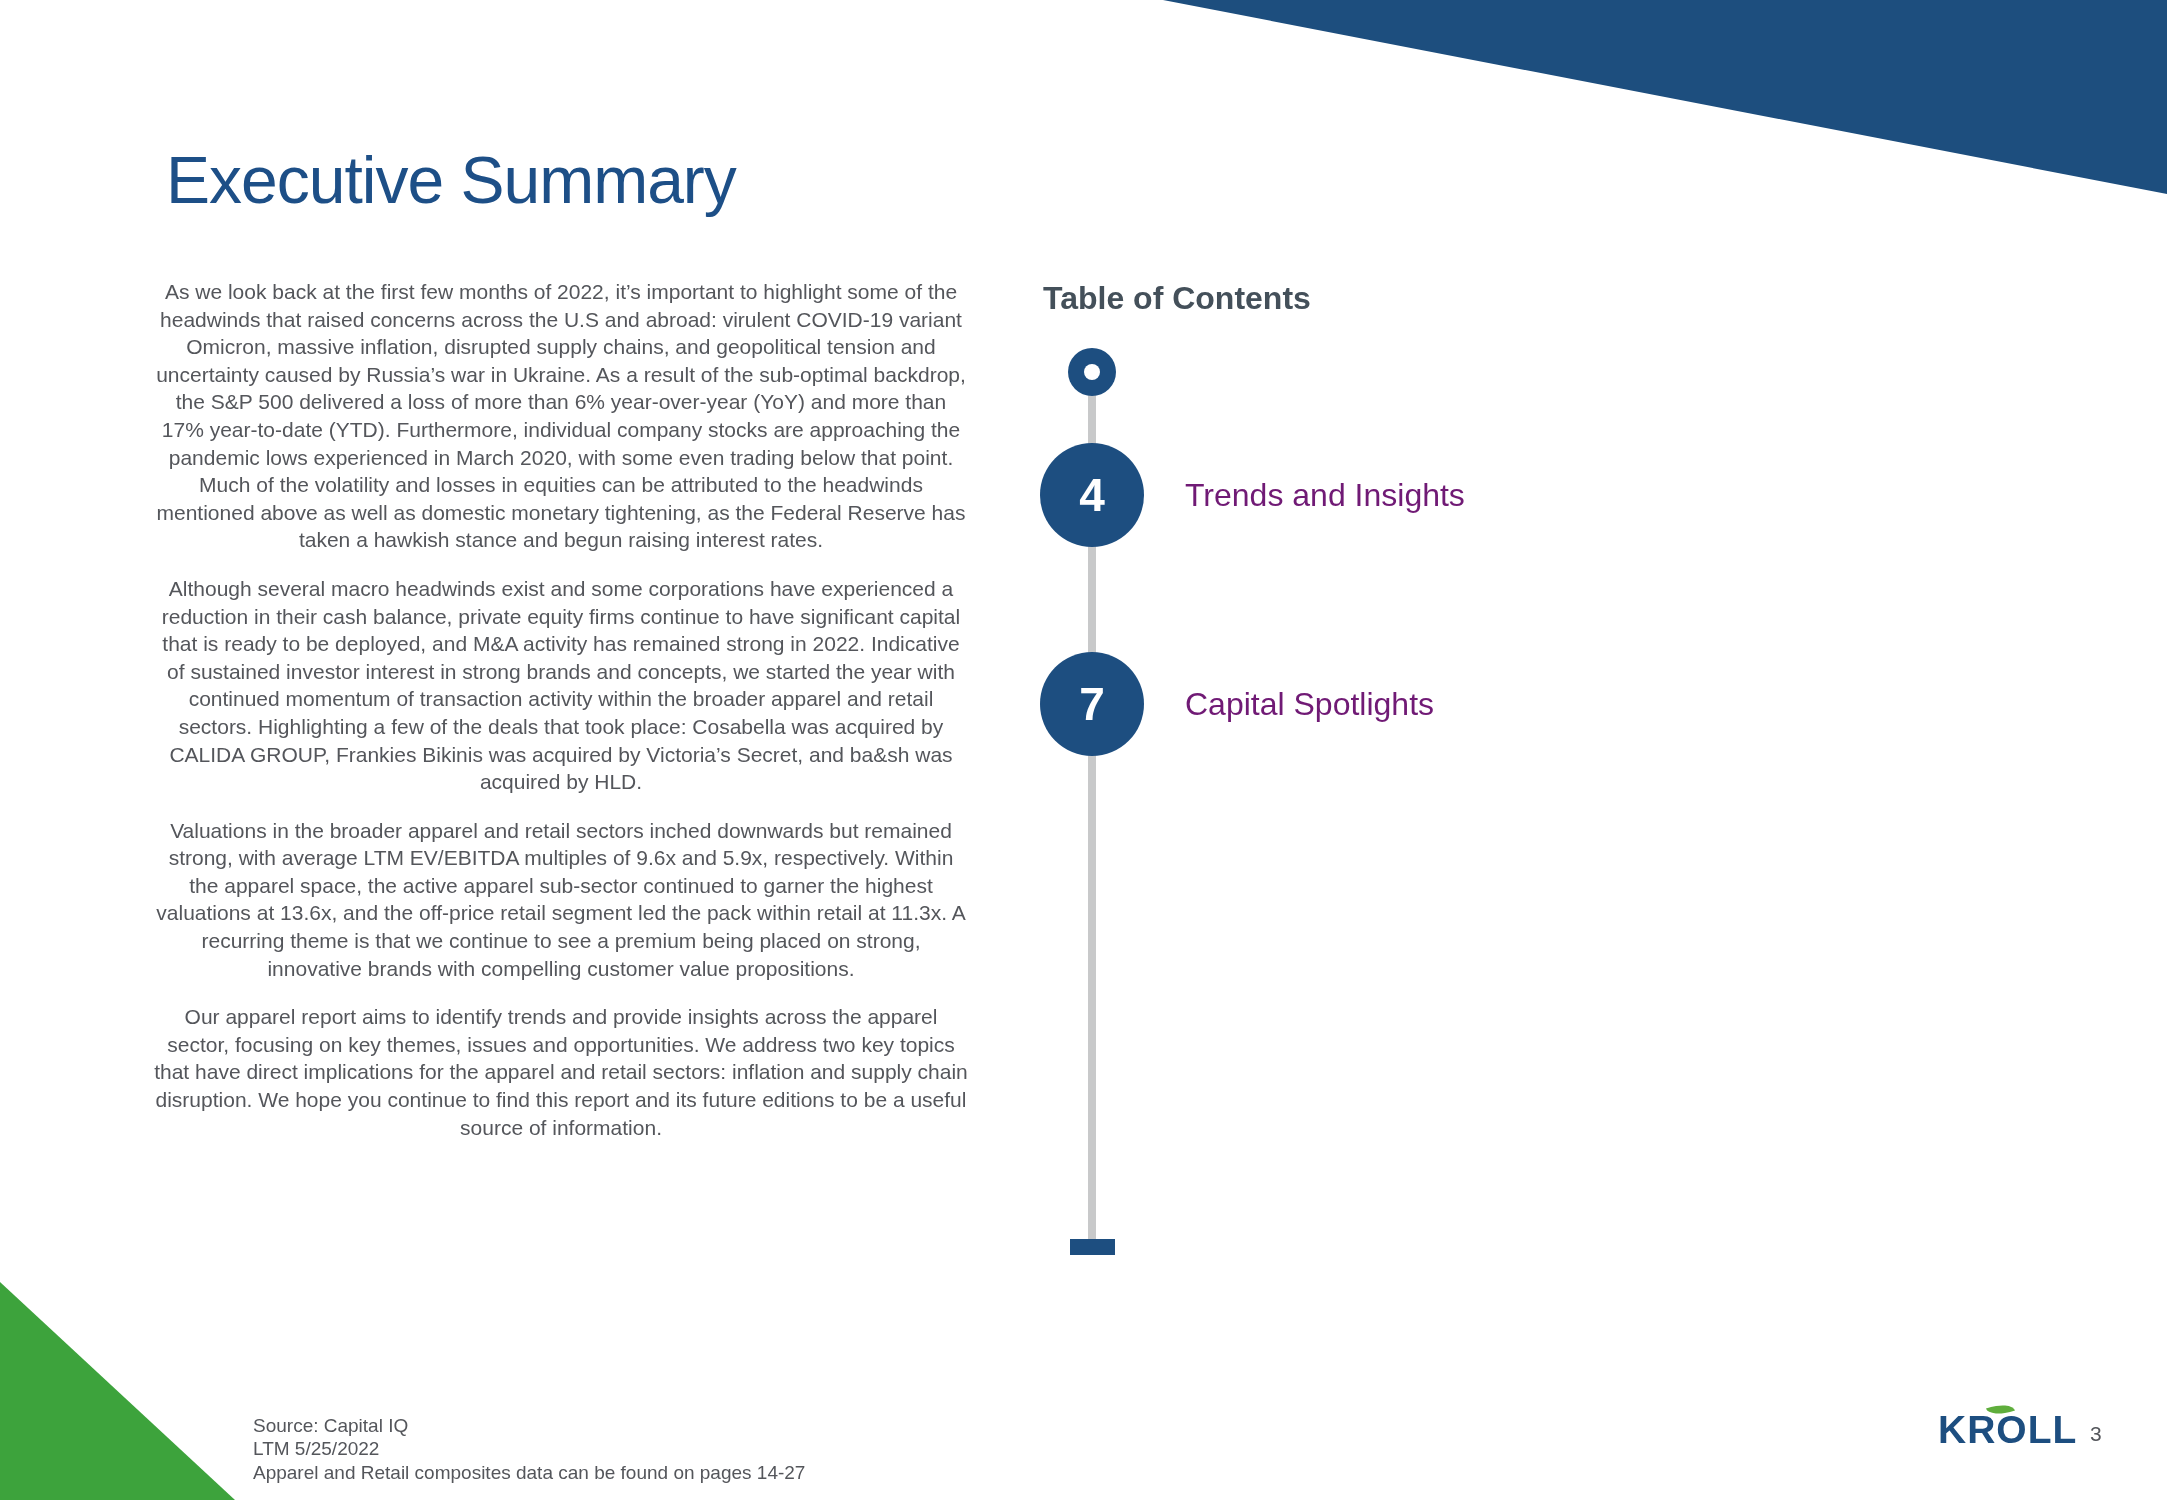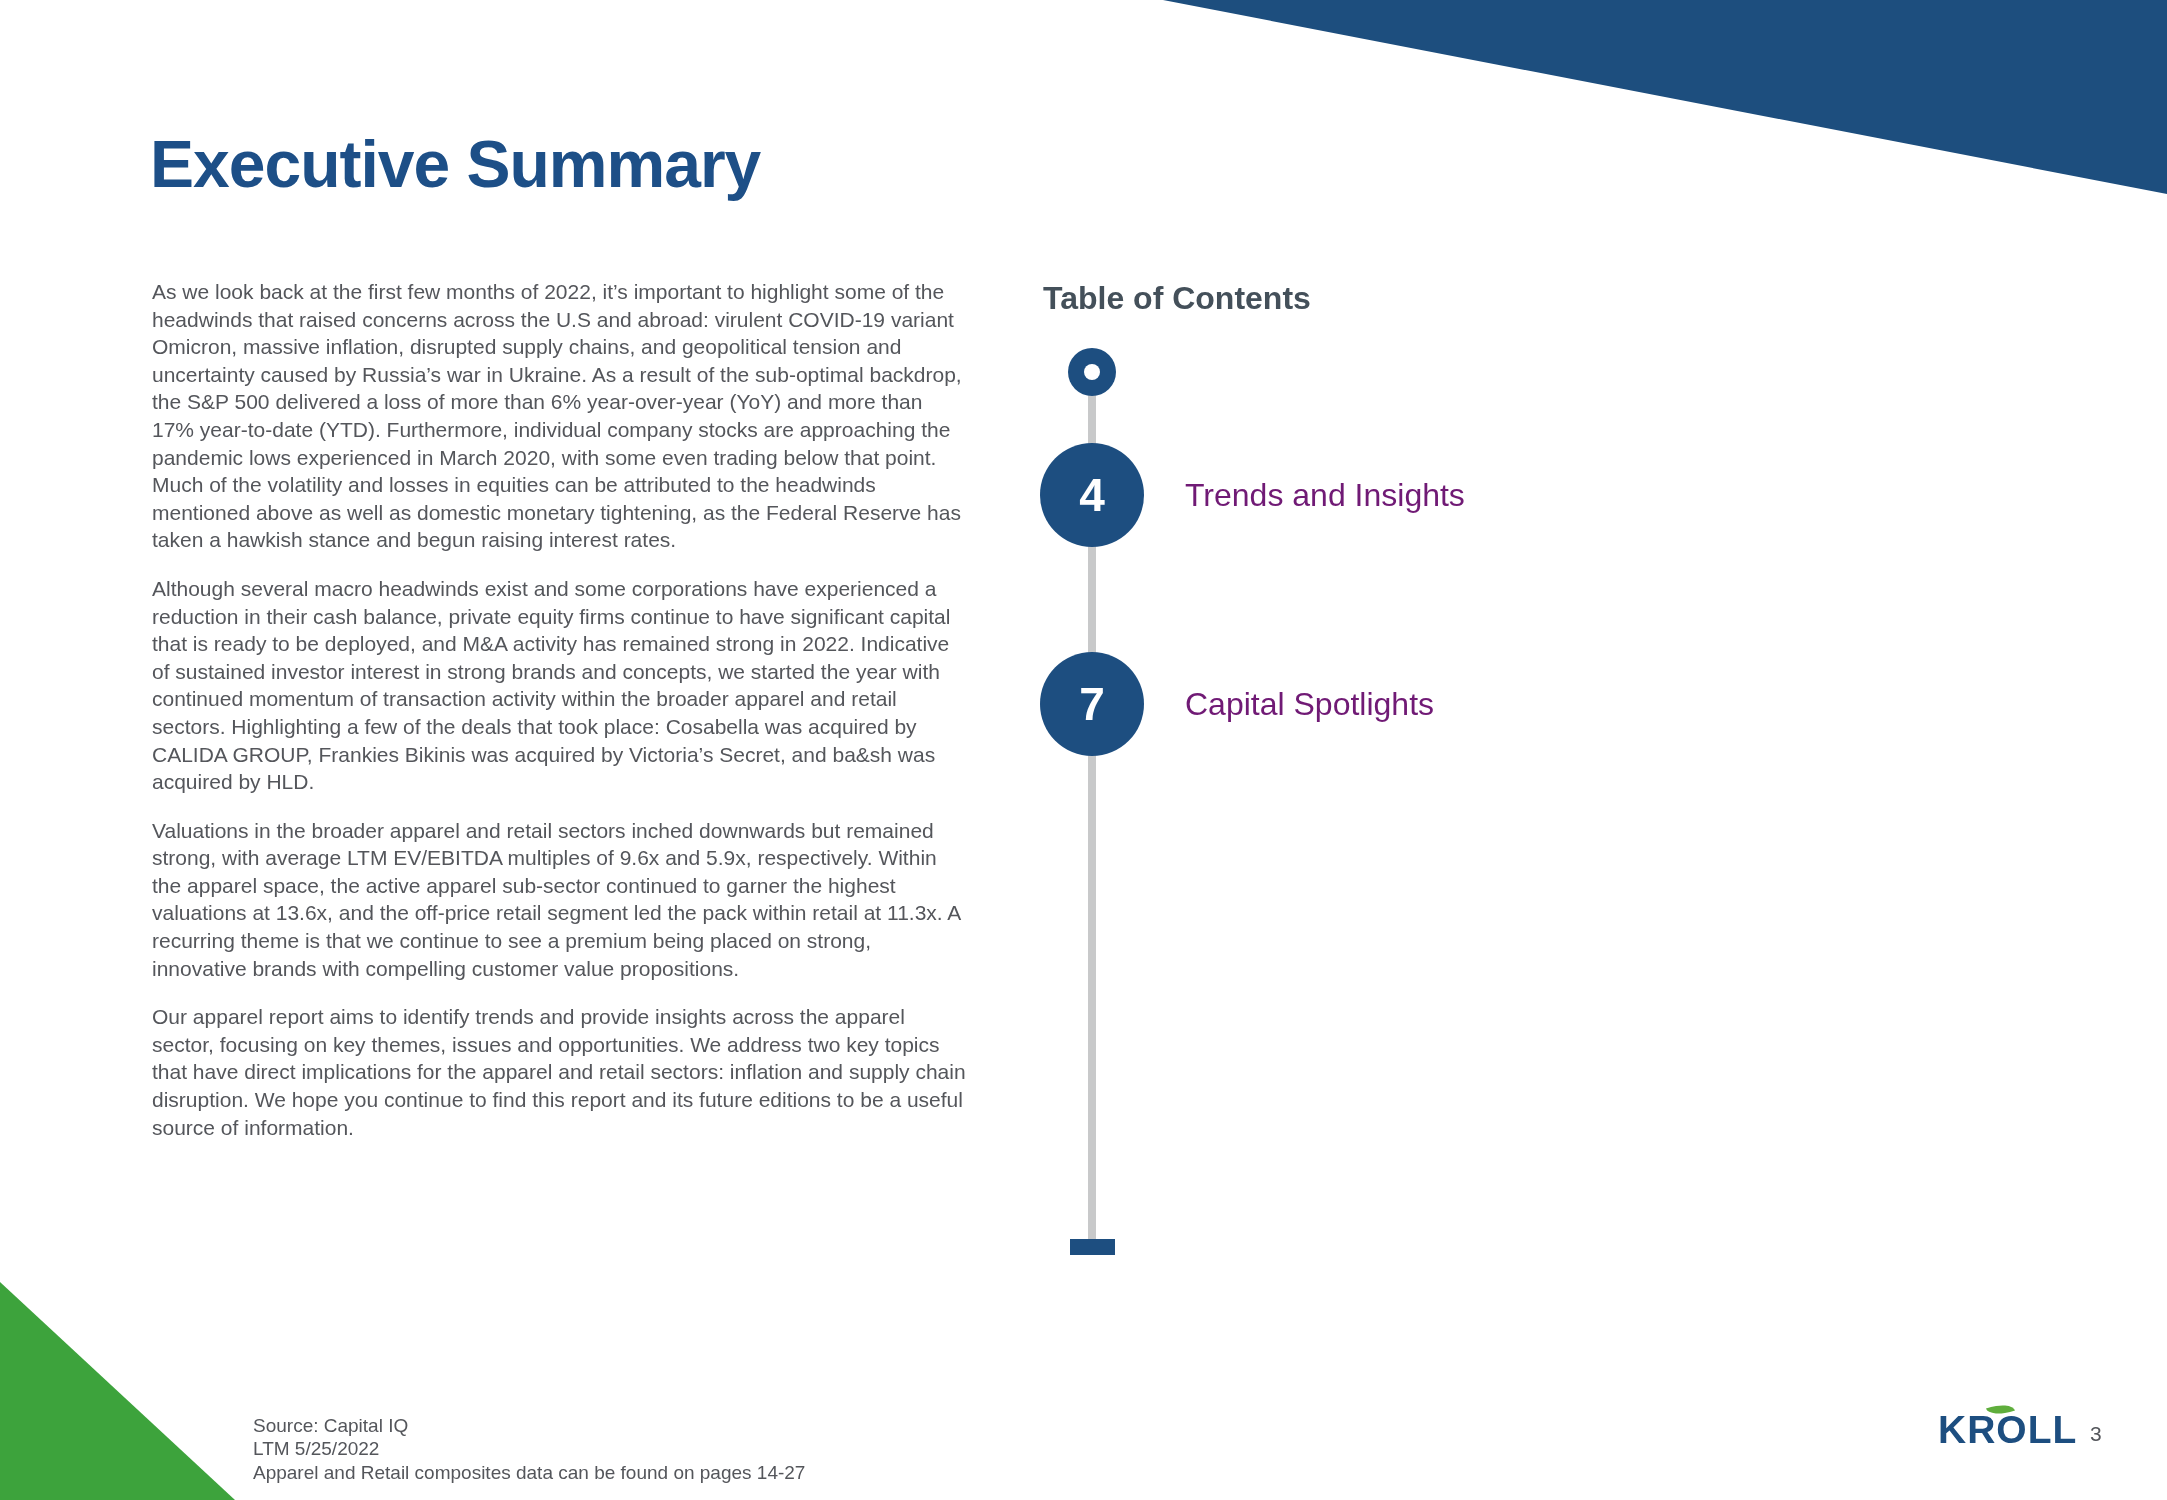--- a/index.html
+++ b/index.html
@@ -25,38 +25,39 @@
     left: 0; top: 1282px;
     width: 235px; height: 218px;
     background: #3da33c;
     clip-path: polygon(0 0, 0 100%, 100% 100%);
   }
 
   
   .title {
     position: absolute;
     left: 150px; top: 126px;
-    margin: 0;
+    margin: 16px;
     font-size: 66px;
-    font-weight: 700;
+    font-weight: 400;
     letter-spacing: -1px;
     color: #1d4f87;
   }
 
   
   .body-col {
     position: absolute;
     left: 152px; top: 278px;
     width: 818px;
   }
   .body-col p {
     margin: 0 0 21px 0;
     font-size: 21px;
     line-height: 27.6px;
     color: #54565b;
+    text-align: center;
   }
 
   
   .toc-heading {
     position: absolute;
     left: 1043px; top: 280px;
     margin: 0;
     font-size: 32px;
     font-weight: 700;
     color: #44505a;

